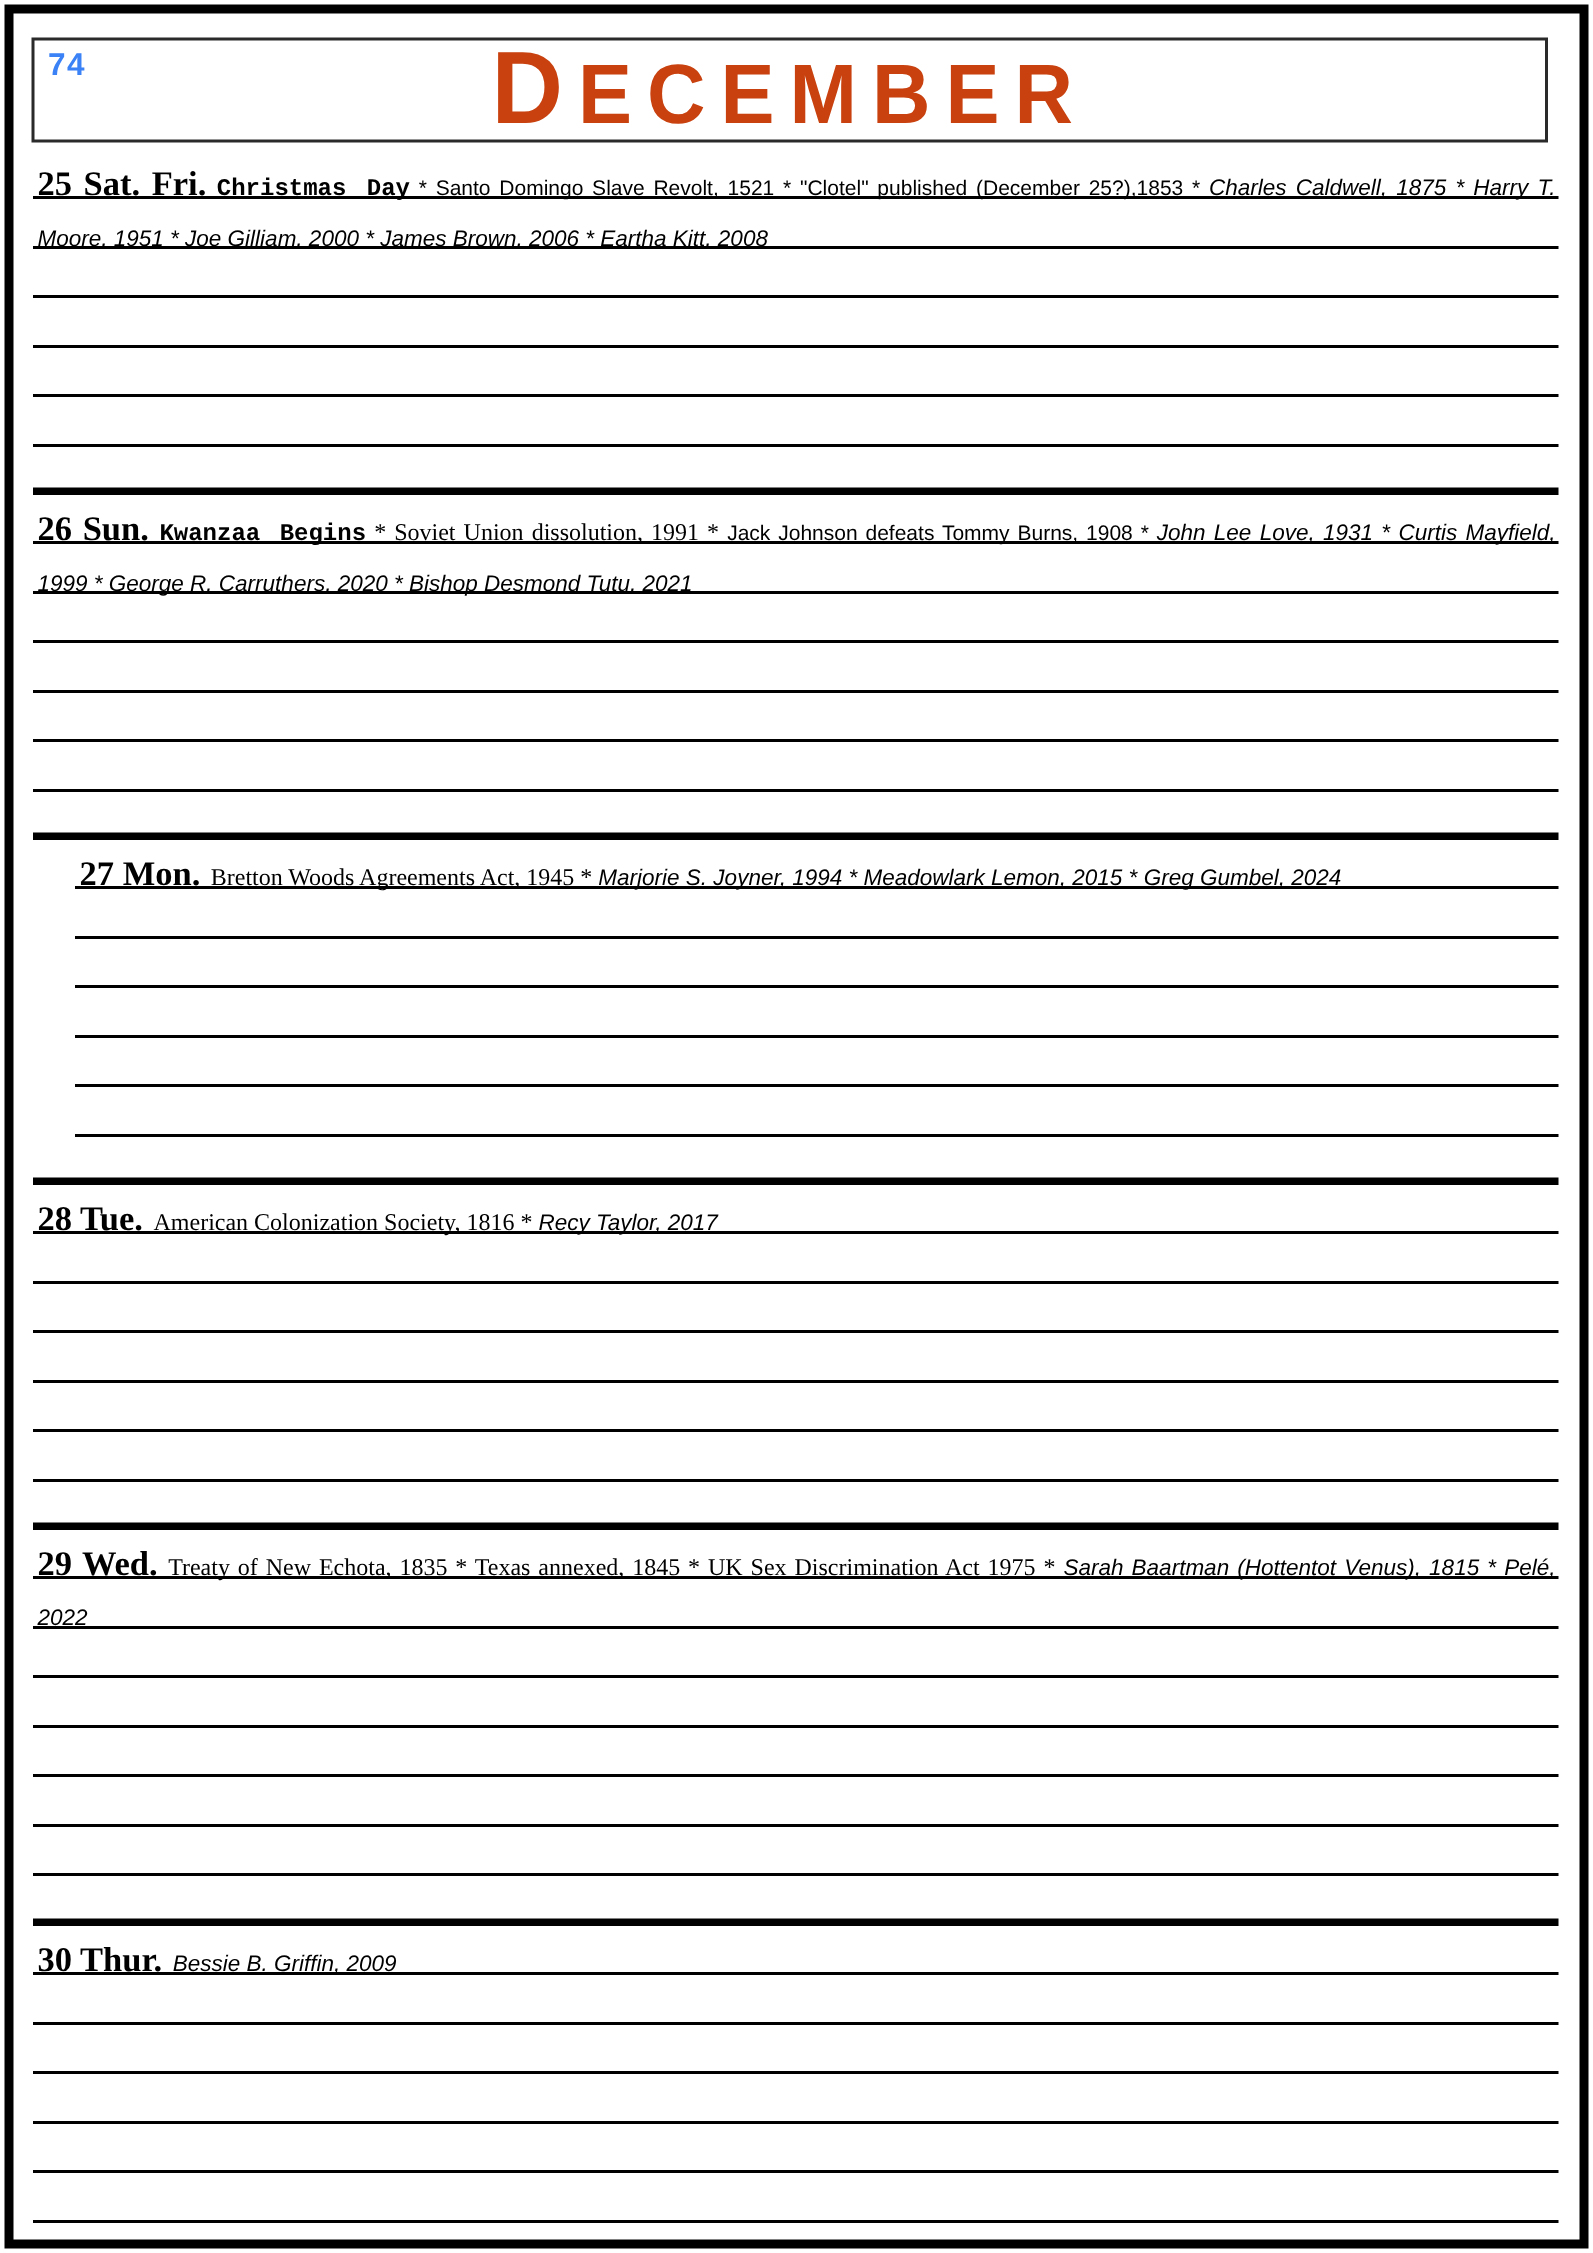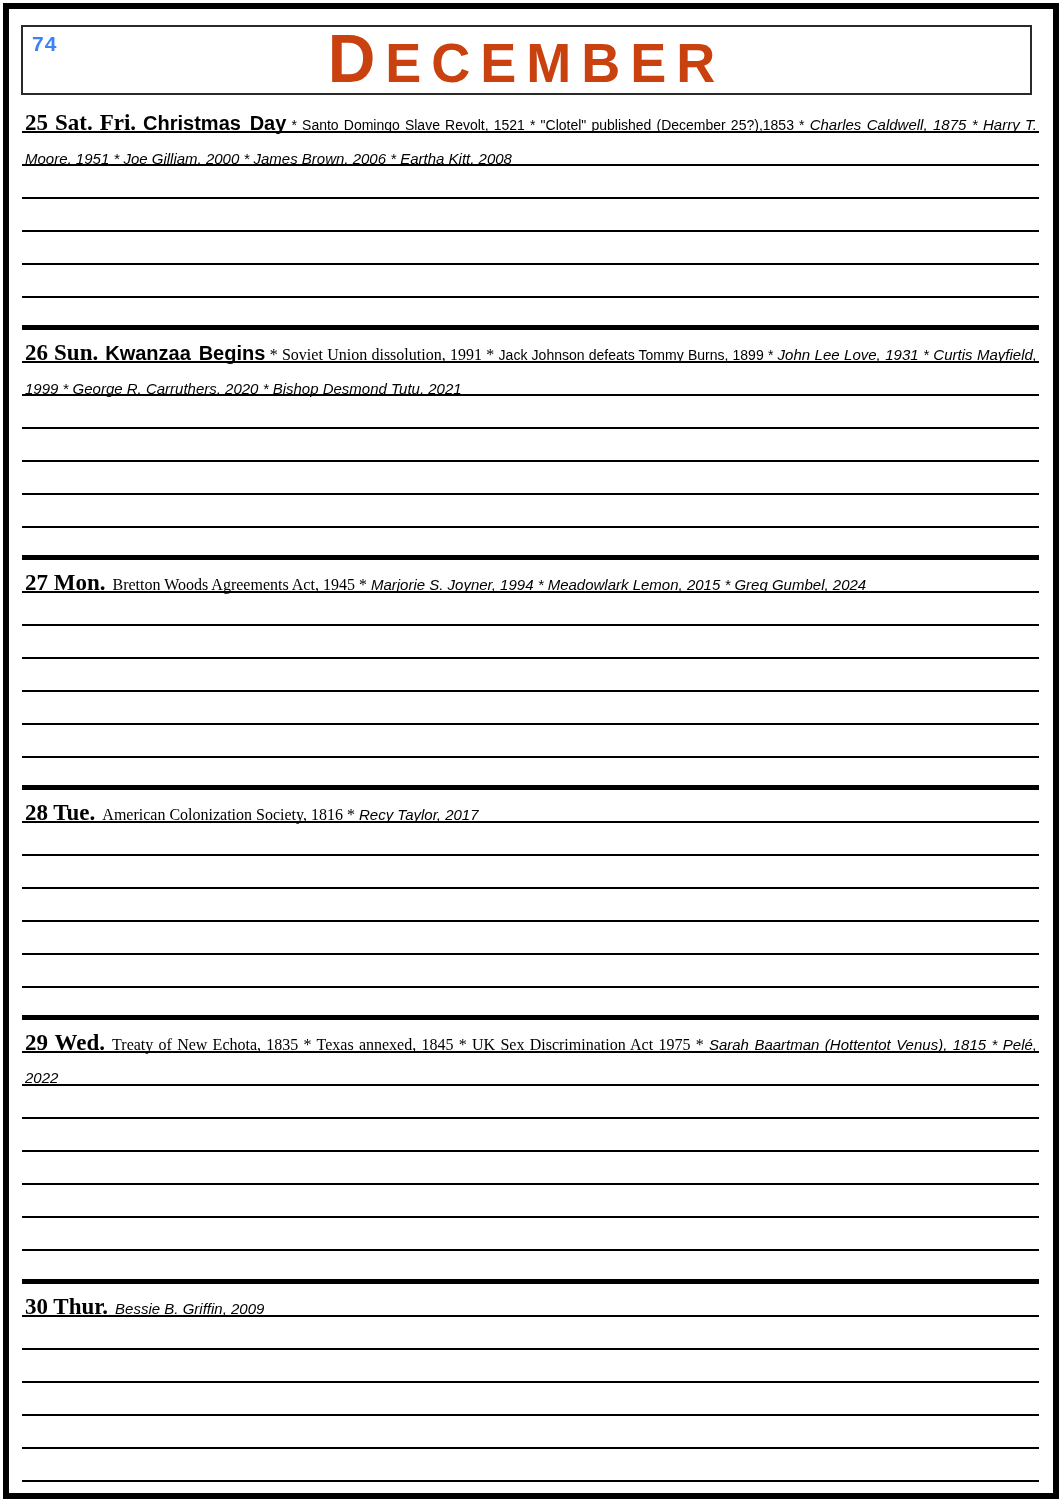--- a/index.html
+++ b/index.html
@@ -38,22 +38,22 @@
   }
   .heading {
     position: relative; top: 6px; margin: 0; padding: 0 2px 0 3px;
     font-size: 15px; line-height: 33px; text-align: justify;
   }
   .date-label {
     font-family: "Liberation Serif", serif; font-weight: bold;
     font-size: 23px; padding-right: 7px; white-space: nowrap;
   }
   .seg.holiday {
-    font-family: Liberation Sans, sans-serif; font-weight: bold;
-    font-size: 20px; word-spacing: 2px;
+    font-family: Liberation Mono, monospace; font-weight: bold;
+    font-size: 16px; word-spacing: 2px;
   }
   .seg.serif  { font-family: "Liberation Serif", serif; font-size: 16px; }
   .seg.sans   { font-family: "Liberation Sans", sans-serif; font-size: 14px; }
   .seg.italic { font-family: "Liberation Sans", sans-serif; font-size: 15px; font-style: italic; }
   .rowgap { height: 27px; }
   .bar { height: 5px; background: #000; }
 </style>
 </head>
 <body>
 
@@ -67,27 +67,27 @@
   <main class="entries" id="entries">
       <section class="entry">
         <div class="rows" style="height: 198px;">
           <p class="heading"><span class="date-label">25 Sat. Fri.</span><span class="seg holiday">Christmas Day</span><span class="seg sans"> * Santo Domingo Slave Revolt, 1521 * "Clotel" published (December 25?),1853 * </span><span class="seg italic">Charles Caldwell, 1875 * Harry T. Moore, 1951 * Joe Gilliam, 2000 * James Brown, 2006 * Eartha Kitt, 2008</span></p>
         </div>
         <div class="rowgap"></div>
         <div class="bar"></div>
       </section>
       <section class="entry">
         <div class="rows" style="height: 198px;">
-          <p class="heading"><span class="date-label">26 Sun.</span><span class="seg holiday">Kwanzaa Begins</span><span class="seg serif"> * Soviet Union dissolution, 1991 * </span><span class="seg sans">Jack Johnson defeats Tommy Burns, 1899 * </span><span class="seg italic">John Lee Love, 1931 * Curtis Mayfield, 1999 * George R. Carruthers, 2020 * Bishop Desmond Tutu, 2021</span></p>
+          <p class="heading"><span class="date-label">26 Sun.</span><span class="seg holiday">Kwanzaa Begins</span><span class="seg serif"> * Soviet Union dissolution, 1991 * </span><span class="seg sans">Jack Johnson defeats Tommy Burns, 1908 * </span><span class="seg italic">John Lee Love, 1931 * Curtis Mayfield, 1999 * George R. Carruthers, 2020 * Bishop Desmond Tutu, 2021</span></p>
         </div>
         <div class="rowgap"></div>
         <div class="bar"></div>
       </section>
       <section class="entry">
-        <div class="rows" style="height: 198px;">
+        <div class="rows" style="height: 198px; margin-left: 28px;">
           <p class="heading"><span class="date-label">27 Mon.</span><span class="seg serif">Bretton Woods Agreements Act, 1945 * </span><span class="seg italic">Marjorie S. Joyner, 1994 * Meadowlark Lemon, 2015 * Greg Gumbel, 2024</span></p>
         </div>
         <div class="rowgap"></div>
         <div class="bar"></div>
       </section>
       <section class="entry">
         <div class="rows" style="height: 198px;">
           <p class="heading"><span class="date-label">28 Tue.</span><span class="seg serif">American Colonization Society, 1816 * </span><span class="seg italic">Recy Taylor, 2017</span></p>
         </div>
         <div class="rowgap"></div>

